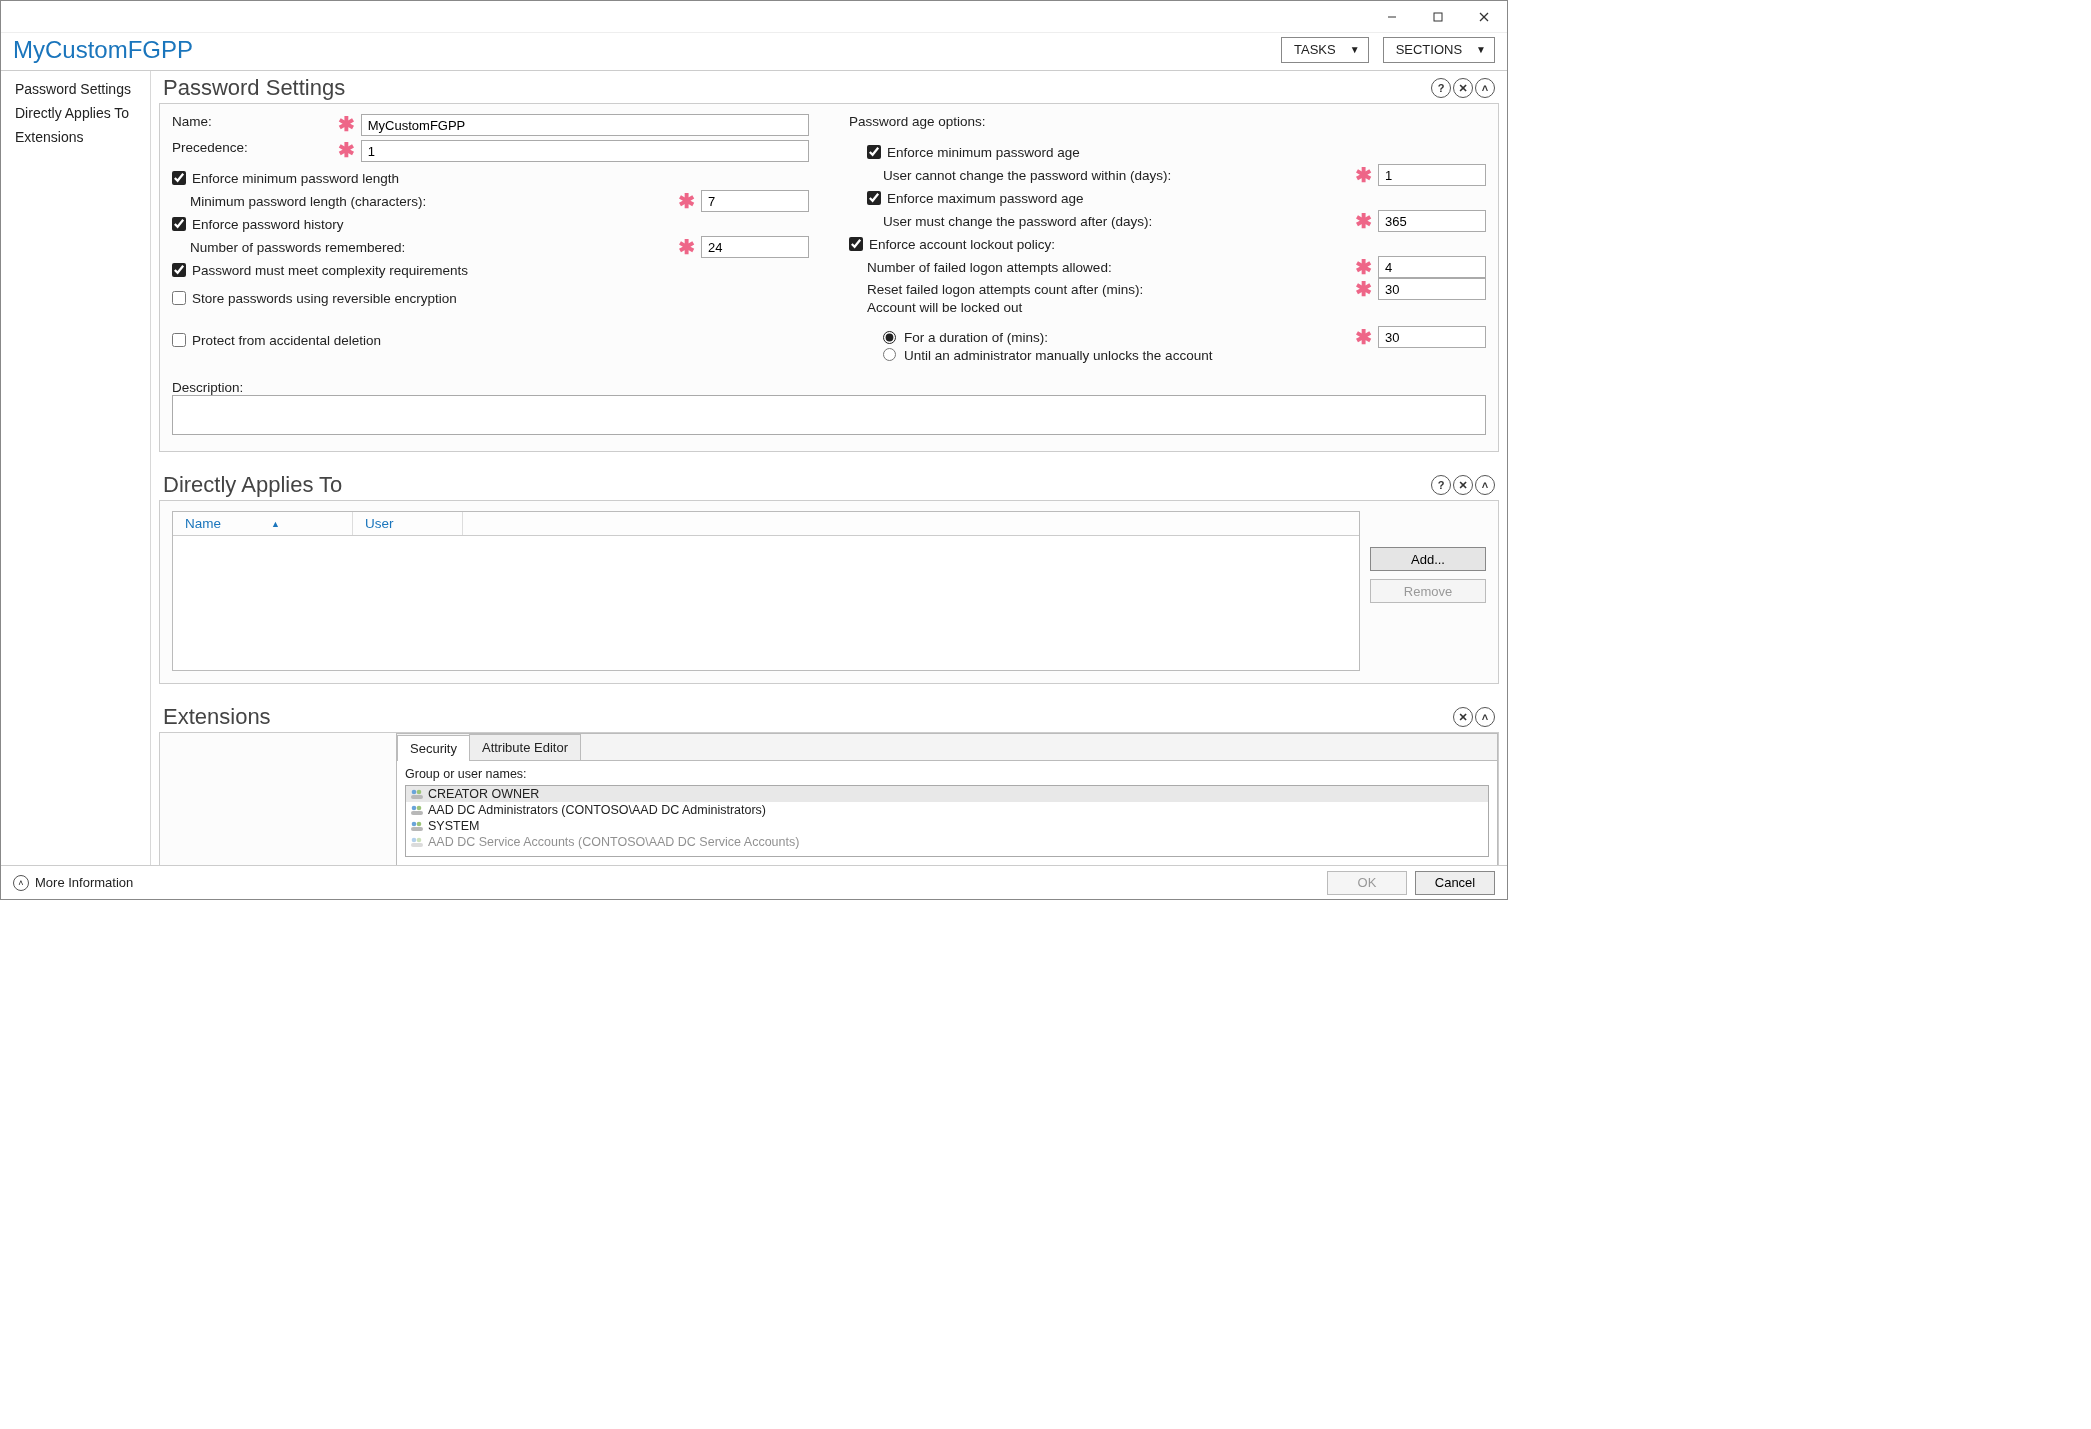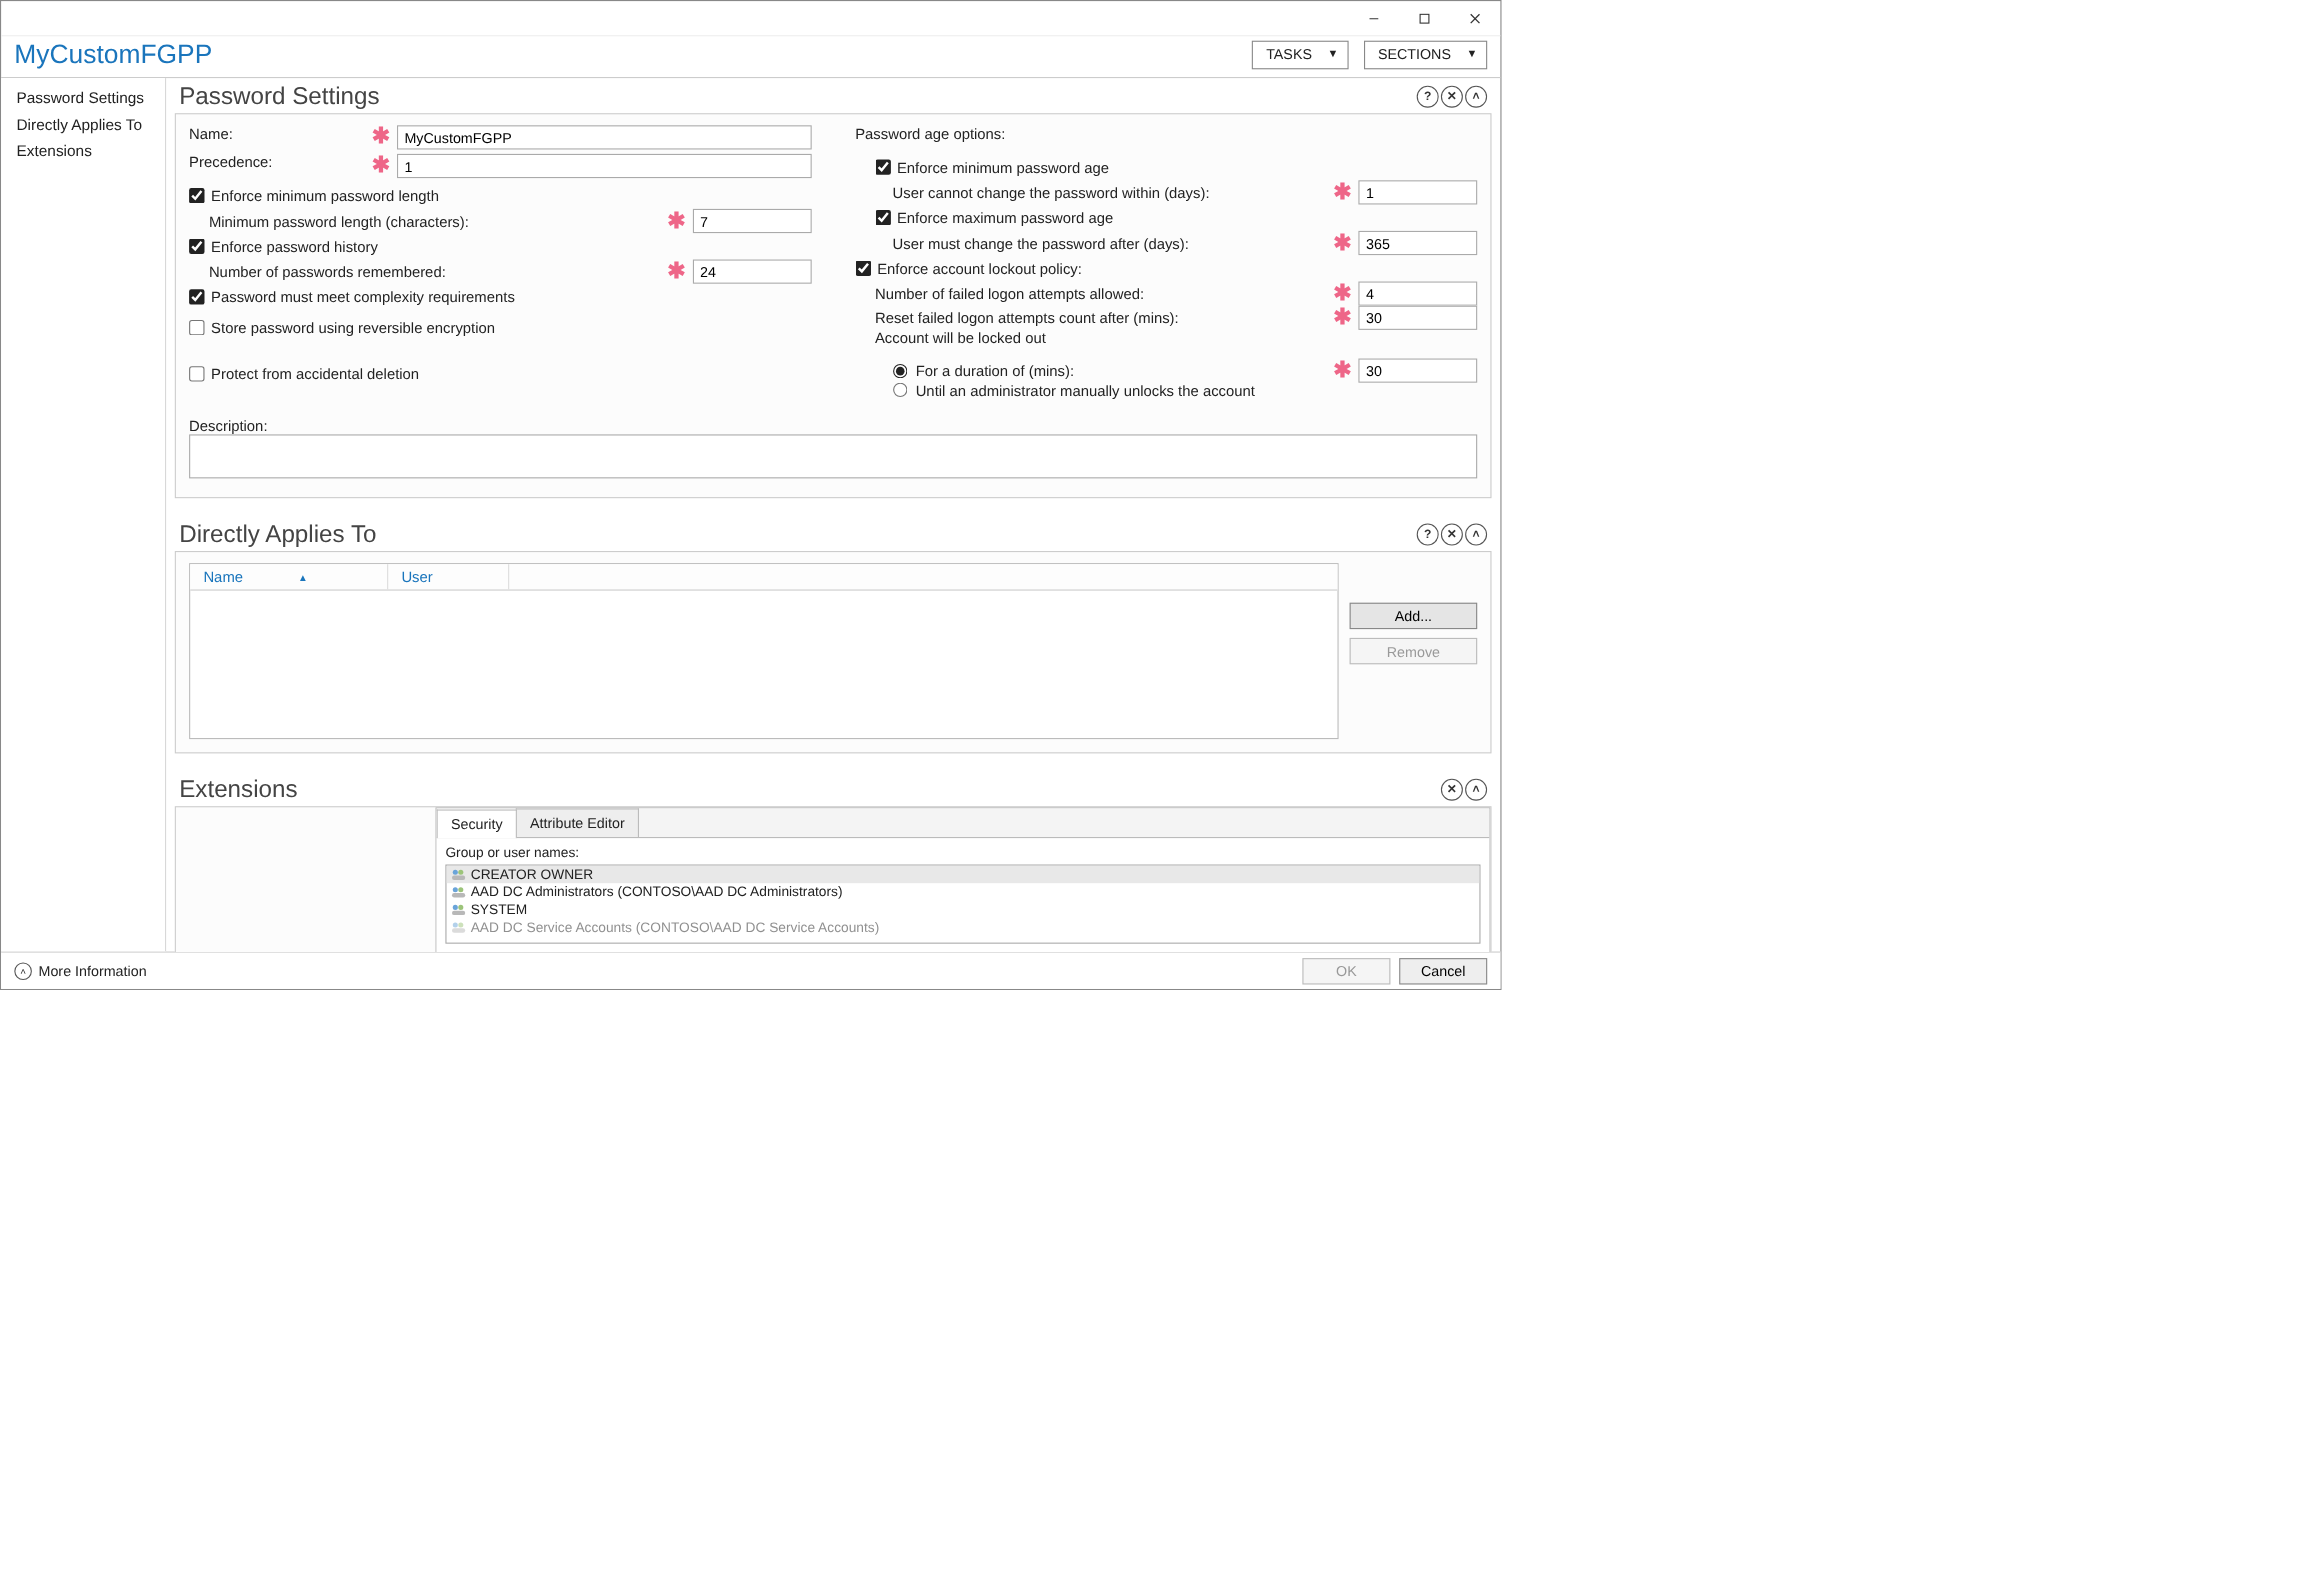--- a/index.html
+++ b/index.html
@@ -1,17 +1,17 @@
 <!DOCTYPE html>
 <html><head>
 <meta charset="utf-8">
 <style>
   * { box-sizing: border-box; font-family: "Segoe UI", Arial, sans-serif; }
   body { margin:0; background:#fff; color:#222; }
-  .window { width:1365px; height:900px; border:1px solid #888; display:flex; flex-direction:column; background:#fff; position:relative;}
+  .window { width:1508px; height:900px; border:1px solid #888; display:flex; flex-direction:column; background:#fff; position:relative;}
   .titlebar { height:32px; display:flex; justify-content:flex-end; align-items:center; padding-right:0; border-bottom:1px solid #eee;}
   .win-btn { width:46px; height:32px; display:flex; align-items:center; justify-content:center; font-size:13px; color:#333;}
   .header { height:38px; display:flex; align-items:center; justify-content:space-between; padding:0 12px 4px 12px; border-bottom:1px solid #ccc;}
   .header-title { color:#1a75bc; font-size:24px; font-weight:400;}
   .header-btns { display:flex; gap:14px;margin-left:36px;}
   .dropdown-btn { border:1px solid #888; background:#fff; height:26px; padding:2px 8px 2px 12px; font-size:13px; display:flex; align-items:center; gap:14px; cursor:pointer;}
   .dropdown-btn .caret{ font-size:10px;}
   .main { flex:1; display:flex; overflow:hidden; position:relative;}
   .sidebar { width:150px; border-right:1px solid #d8d8d8; padding:6px 0; font-size:14px; background:#fff;}
   .sidebar-item{ padding:4px 14px; cursor:pointer; color:#222;}
@@ -159,21 +159,21 @@
                 <span class="req">✱</span>
                 <input type="text" class="num" value="24" style="">
               </span>
             </div>
             <div class="chk-row">
               <input type="checkbox" checked="" style="">
               <span>Password must meet complexity requirements</span>
             </div>
             <div class="chk-row" style="margin-top:4px;">
               <input type="checkbox" style="">
-              <span>Store password using reversible encryption</span>
+              <span>Store passwords using reversible encryption</span>
             </div>
             <div class="chk-row" style="margin-top:18px;">
               <input type="checkbox" style="">
               <span>Protect from accidental deletion</span>
             </div>
           </div>
 
           <div class="colum">
             <div class="row">
                 <span class="lbl">Password age options:</span>

